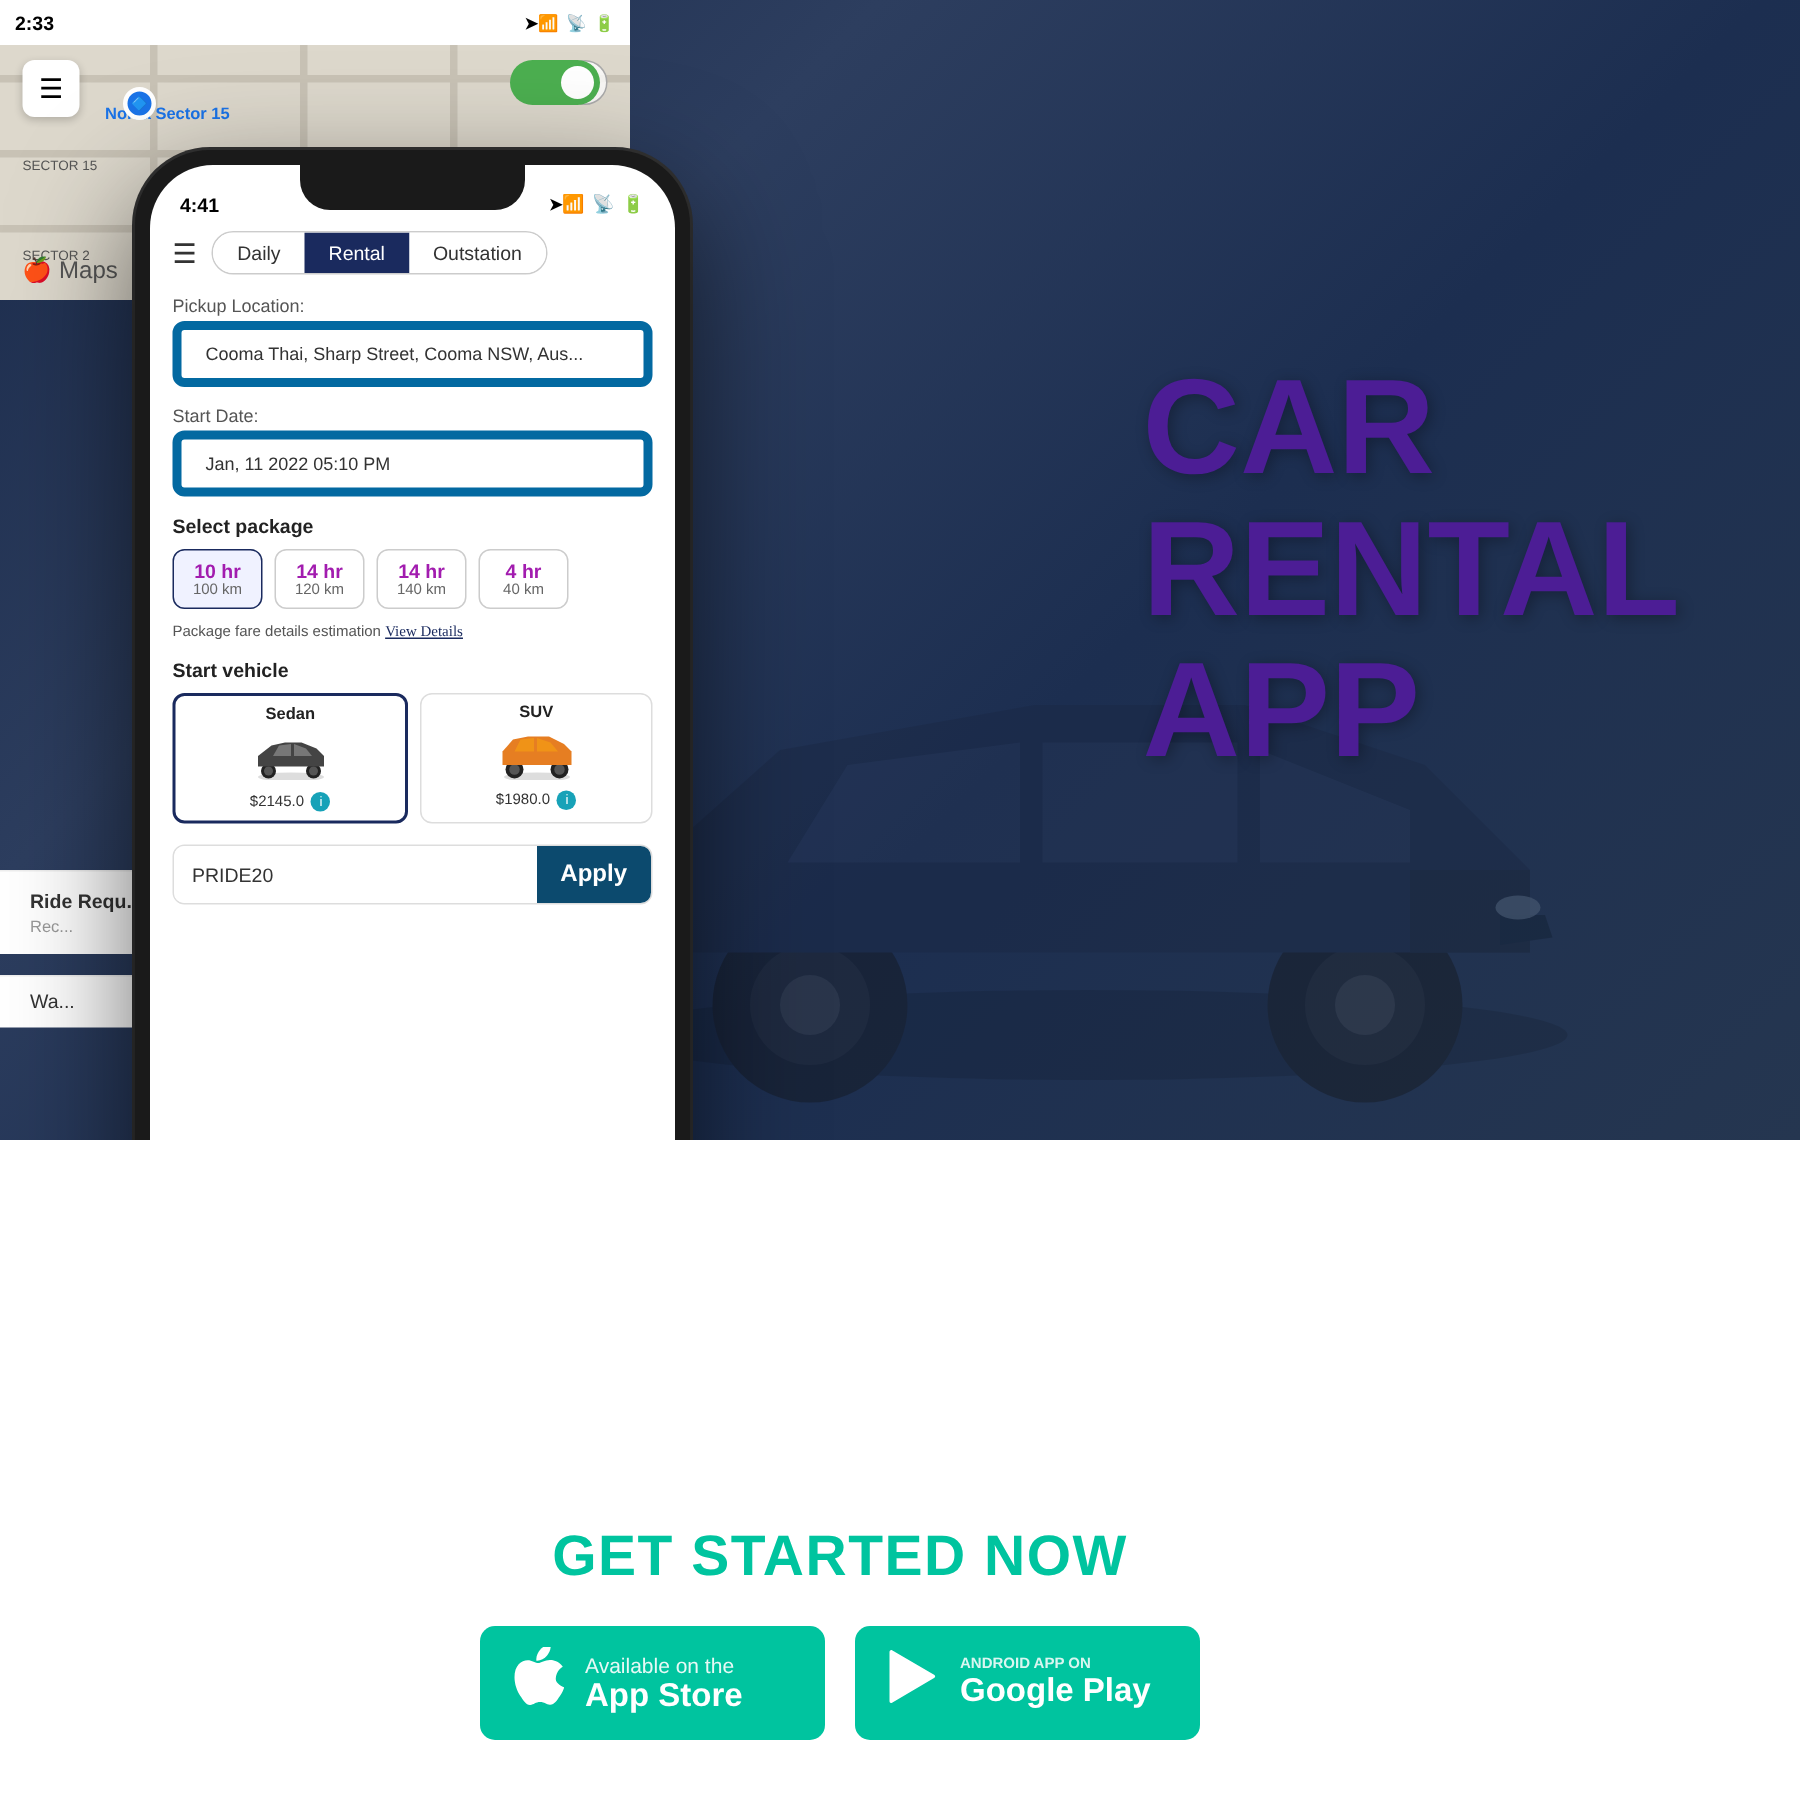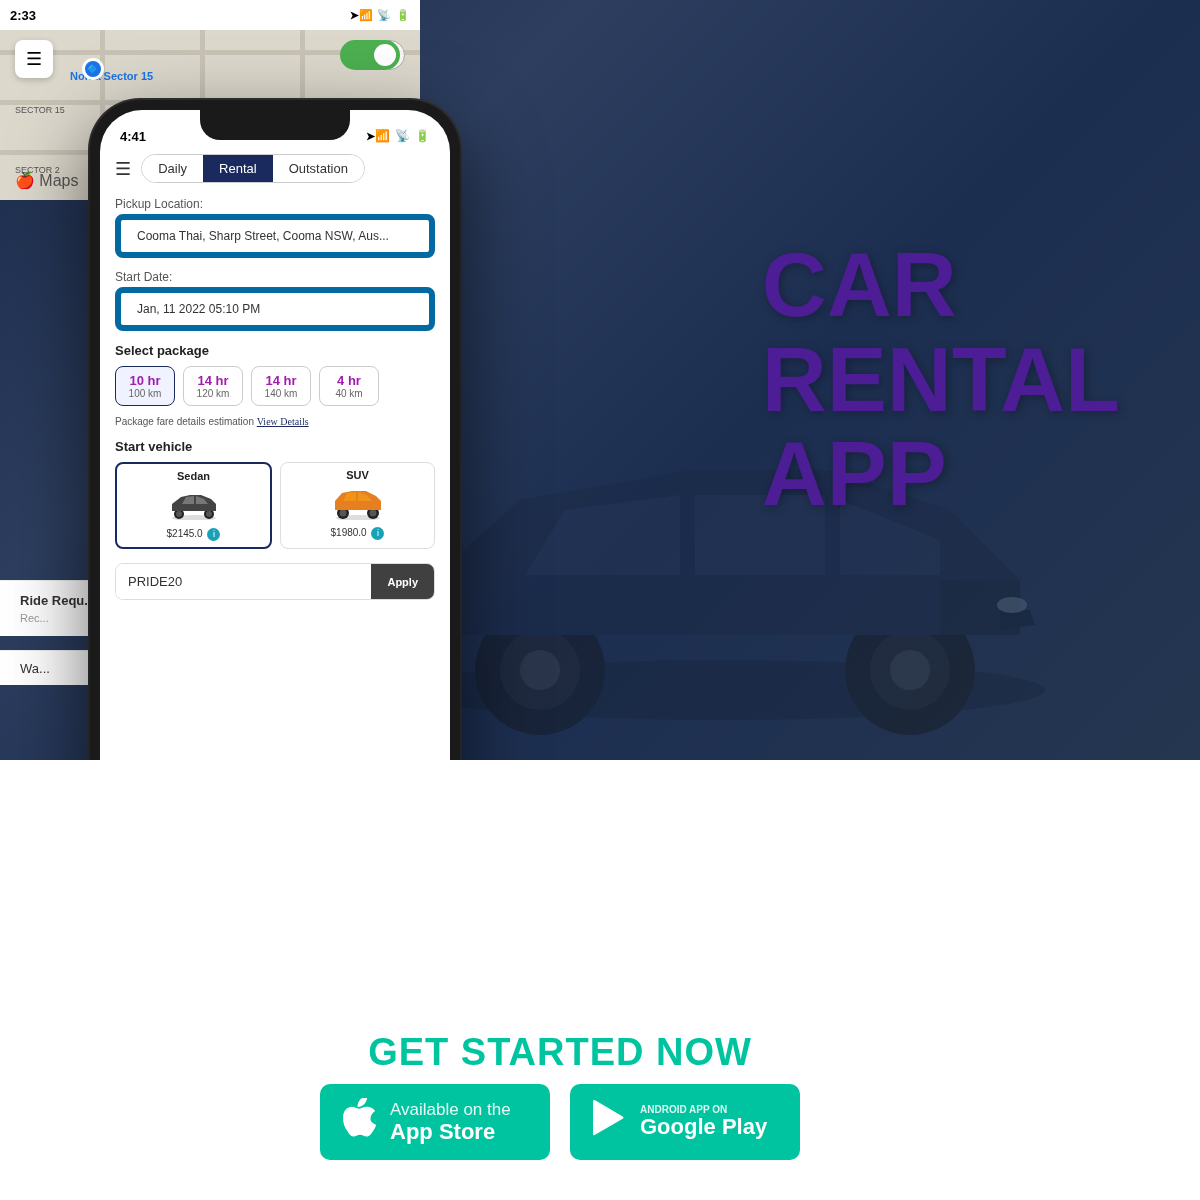--- a/index.html
+++ b/index.html
@@ -291,25 +291,25 @@
     }
     .promo-input {
       flex: 1;
       padding: 10px 12px;
       font-size: 13px;
       border: none;
       outline: none;
       color: #333;
     }
     .apply-btn {
-      background: #404040;
+      background: #0c4a6e;
       color: white;
       border: none;
       padding: 10px 16px;
-      font-size: 11px;
+      font-size: 16px;
       font-weight: 600;
       cursor: pointer;
       margin-left: 22px;
     }
 
     
     .bottom-section {
       width: 1200px;
       height: 440px;
       background: white;
@@ -319,21 +319,21 @@
       padding-right: 80px;
       flex-direction: column;
       padding-bottom: 40px;
     }
 
     .get-started-text {
       font-size: 38px;
       font-weight: 800;
       color: #00c49f;
       text-align: right;
-      margin-bottom: 10px;
+      margin-bottom: 24px;
       letter-spacing: 1px;
     }
 
     .store-buttons {
       display: flex;
       gap: 20px;
     }
 
     .store-btn {
       display: flex;
@@ -346,21 +346,21 @@
       min-width: 230px;
       cursor: pointer;
       text-decoration: none;
     }
 
     .store-icon {
       font-size: 32px;
     }
 
     .store-text-top {
-      font-size: 17px;
+      font-size: 14px;
       font-weight: 400;
       opacity: 0.9;
     }
     .store-text-bottom {
       font-size: 22px;
       font-weight: 700;
       line-height: 1.1;
     }
     .store-text-sub {
       font-size: 10px;

